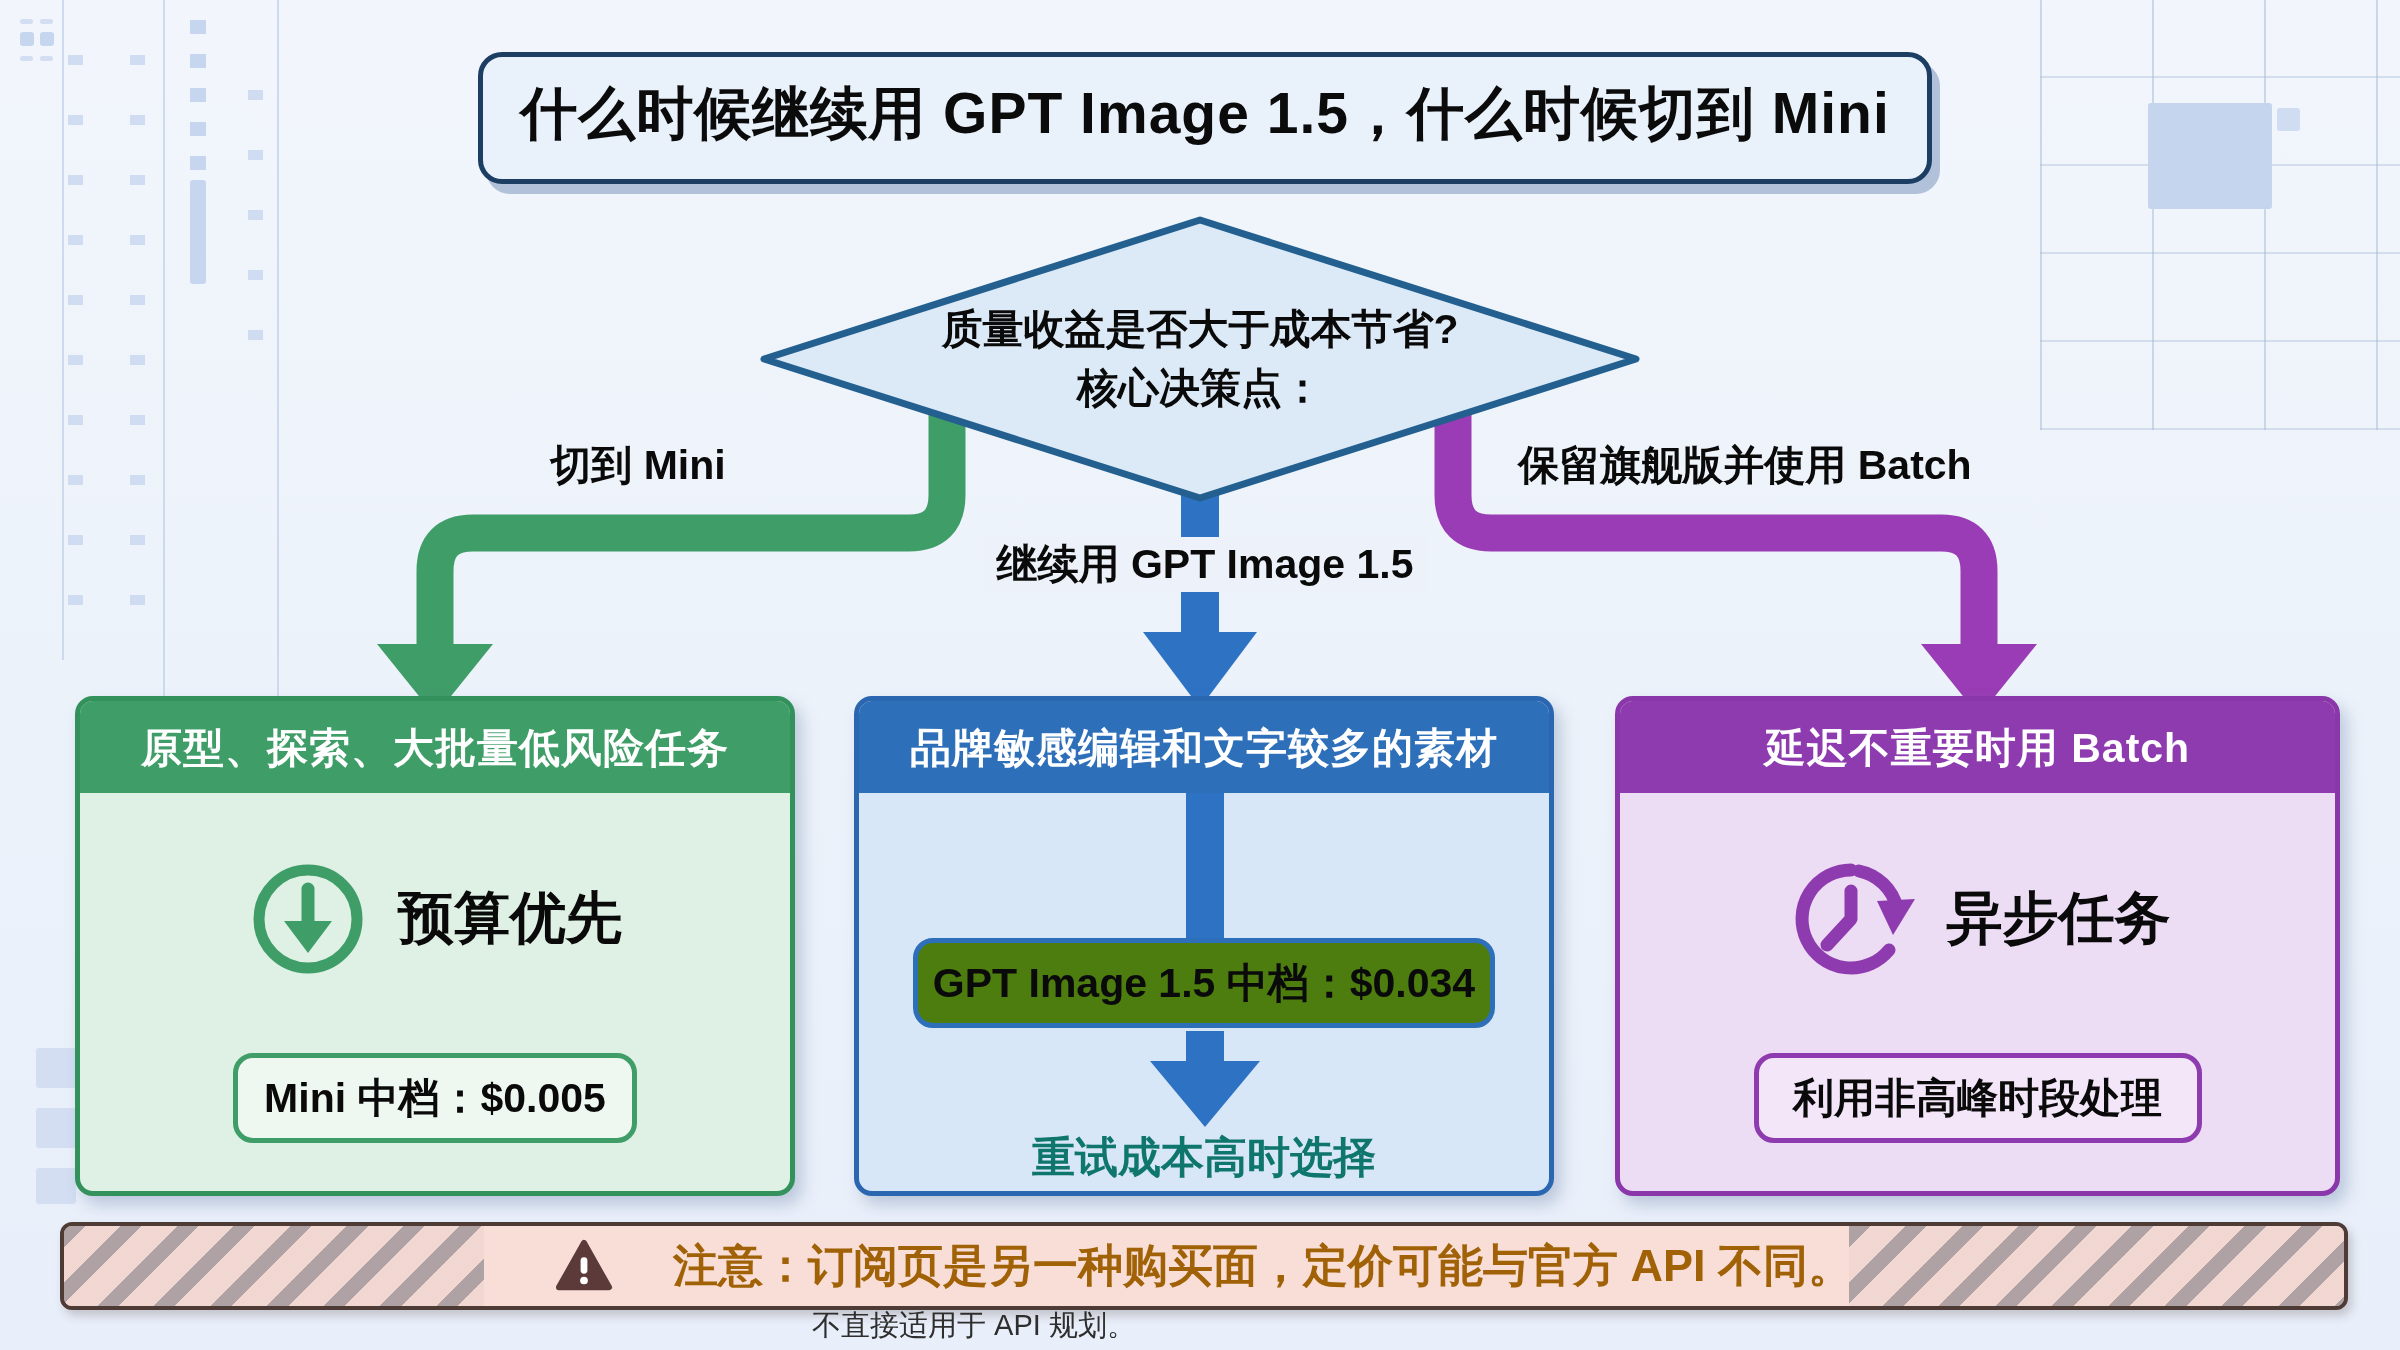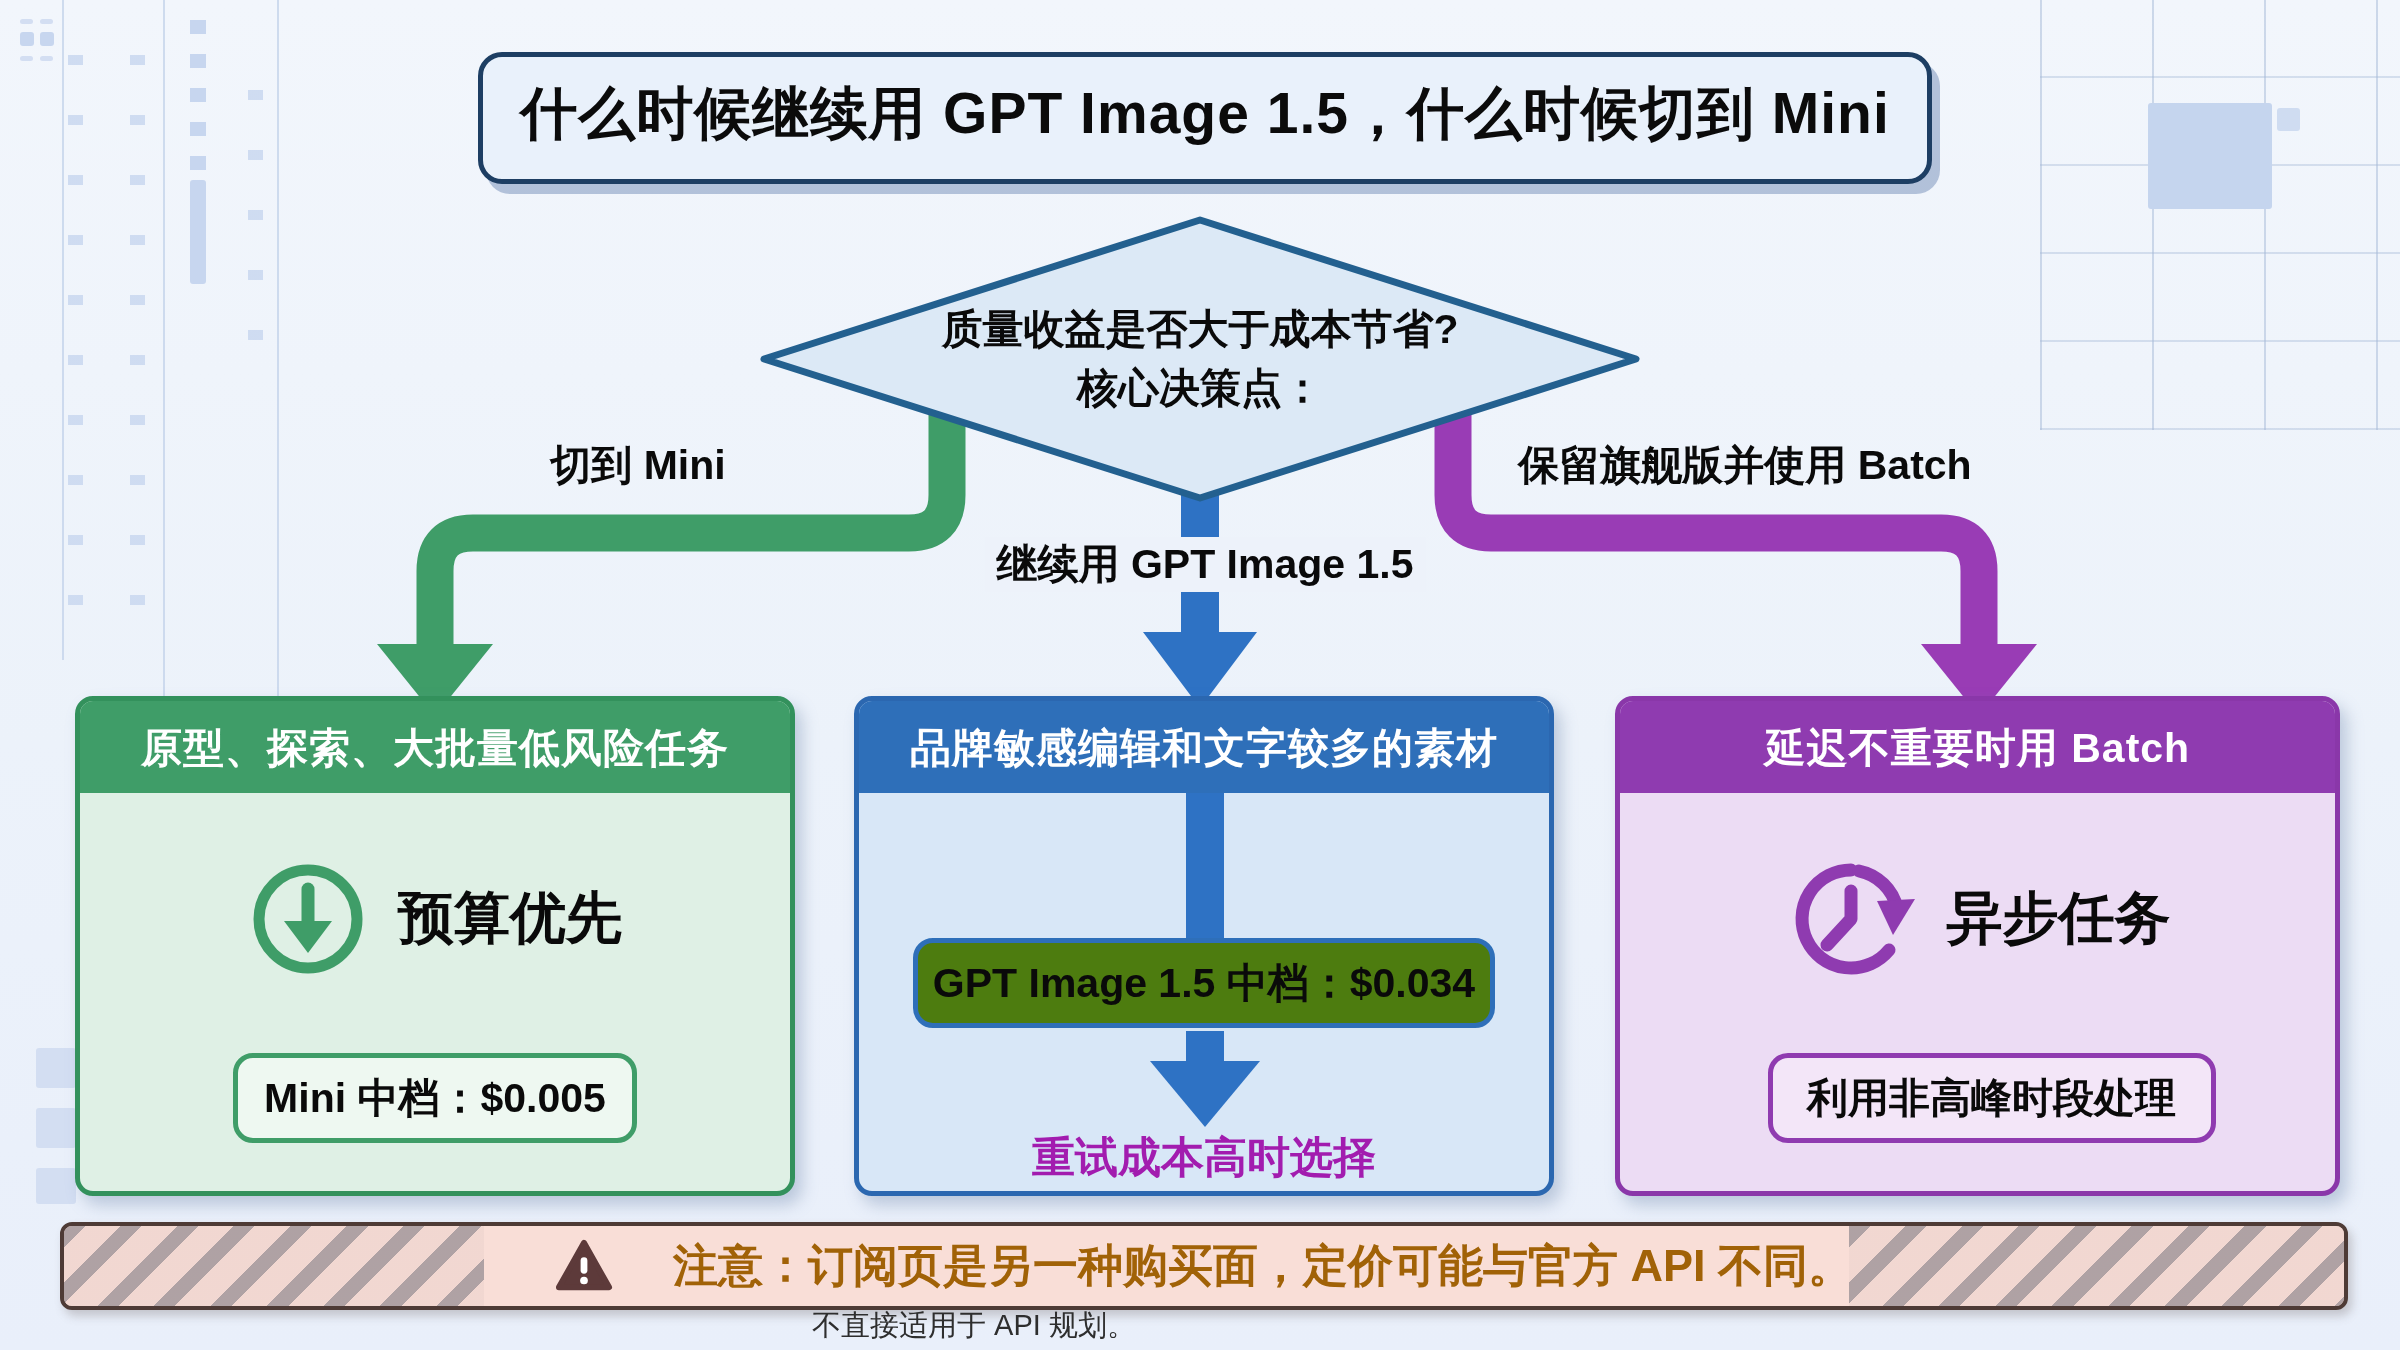--- a/index.html
+++ b/index.html
@@ -70,33 +70,33 @@
 
   .big-row{display:flex;justify-content:center;align-items:center;gap:30px;margin-top:66px;}
   .big-title{font-size:56px;font-weight:bold;color:#0a0a0a;white-space:nowrap;}
 
   .pill{
     position:absolute;left:50%;transform:translateX(-50%);top:352px;height:80px;
     border-radius:20px;line-height:80px;text-align:center;font-size:41px;font-weight:bold;
     white-space:nowrap;z-index:3;color:#0a0a0a;
   }
   .pill.green-pill{width:394px;background:#eef8f1;border:5px solid #3f9d68;}
-  .pill.purple-pill{width:438px;background:#f3e6f8;border:5px solid #8f3bb0;margin-left:14px;}
+  .pill.purple-pill{width:438px;background:#f3e6f8;border:5px solid #8f3bb0;}
   .pill.blue-pill{top:237px;width:572px;background:#4d7c0f;border:5px solid #2e6fb9;}
 
   
   .shaft{position:absolute;left:327px;width:38px;background:#2e72c4;}
   .shaft.s1{top:92px;height:148px;}
   .shaft.s2{top:330px;height:36px;}
   .tri-down{
     position:absolute;top:360px;left:291px;width:0;height:0;
     border-left:55px solid transparent;border-right:55px solid transparent;
     border-top:66px solid #2e72c4;
   }
-  .mid-footer{position:absolute;top:428px;width:100%;text-align:center;font-size:43px;font-weight:bold;color:#a21caf;}
+  .mid-footer{position:absolute;top:428px;width:100%;text-align:center;font-size:43px;font-weight:bold;color:#0f766e;}
 
   .icon-wrap{flex:0 0 auto;display:flex;align-items:center;justify-content:center;}
 
   
   .warn-bar{
     position:absolute;left:60px;top:1222px;width:2280px;height:80px;z-index:3;
     background:#f9ded7;border:4px solid #4e3b36;border-radius:12px;overflow:hidden;
     display:flex;align-items:center;justify-content:center;gap:22px;
     box-shadow:4px 6px 10px rgba(110,100,100,.3);
   }

